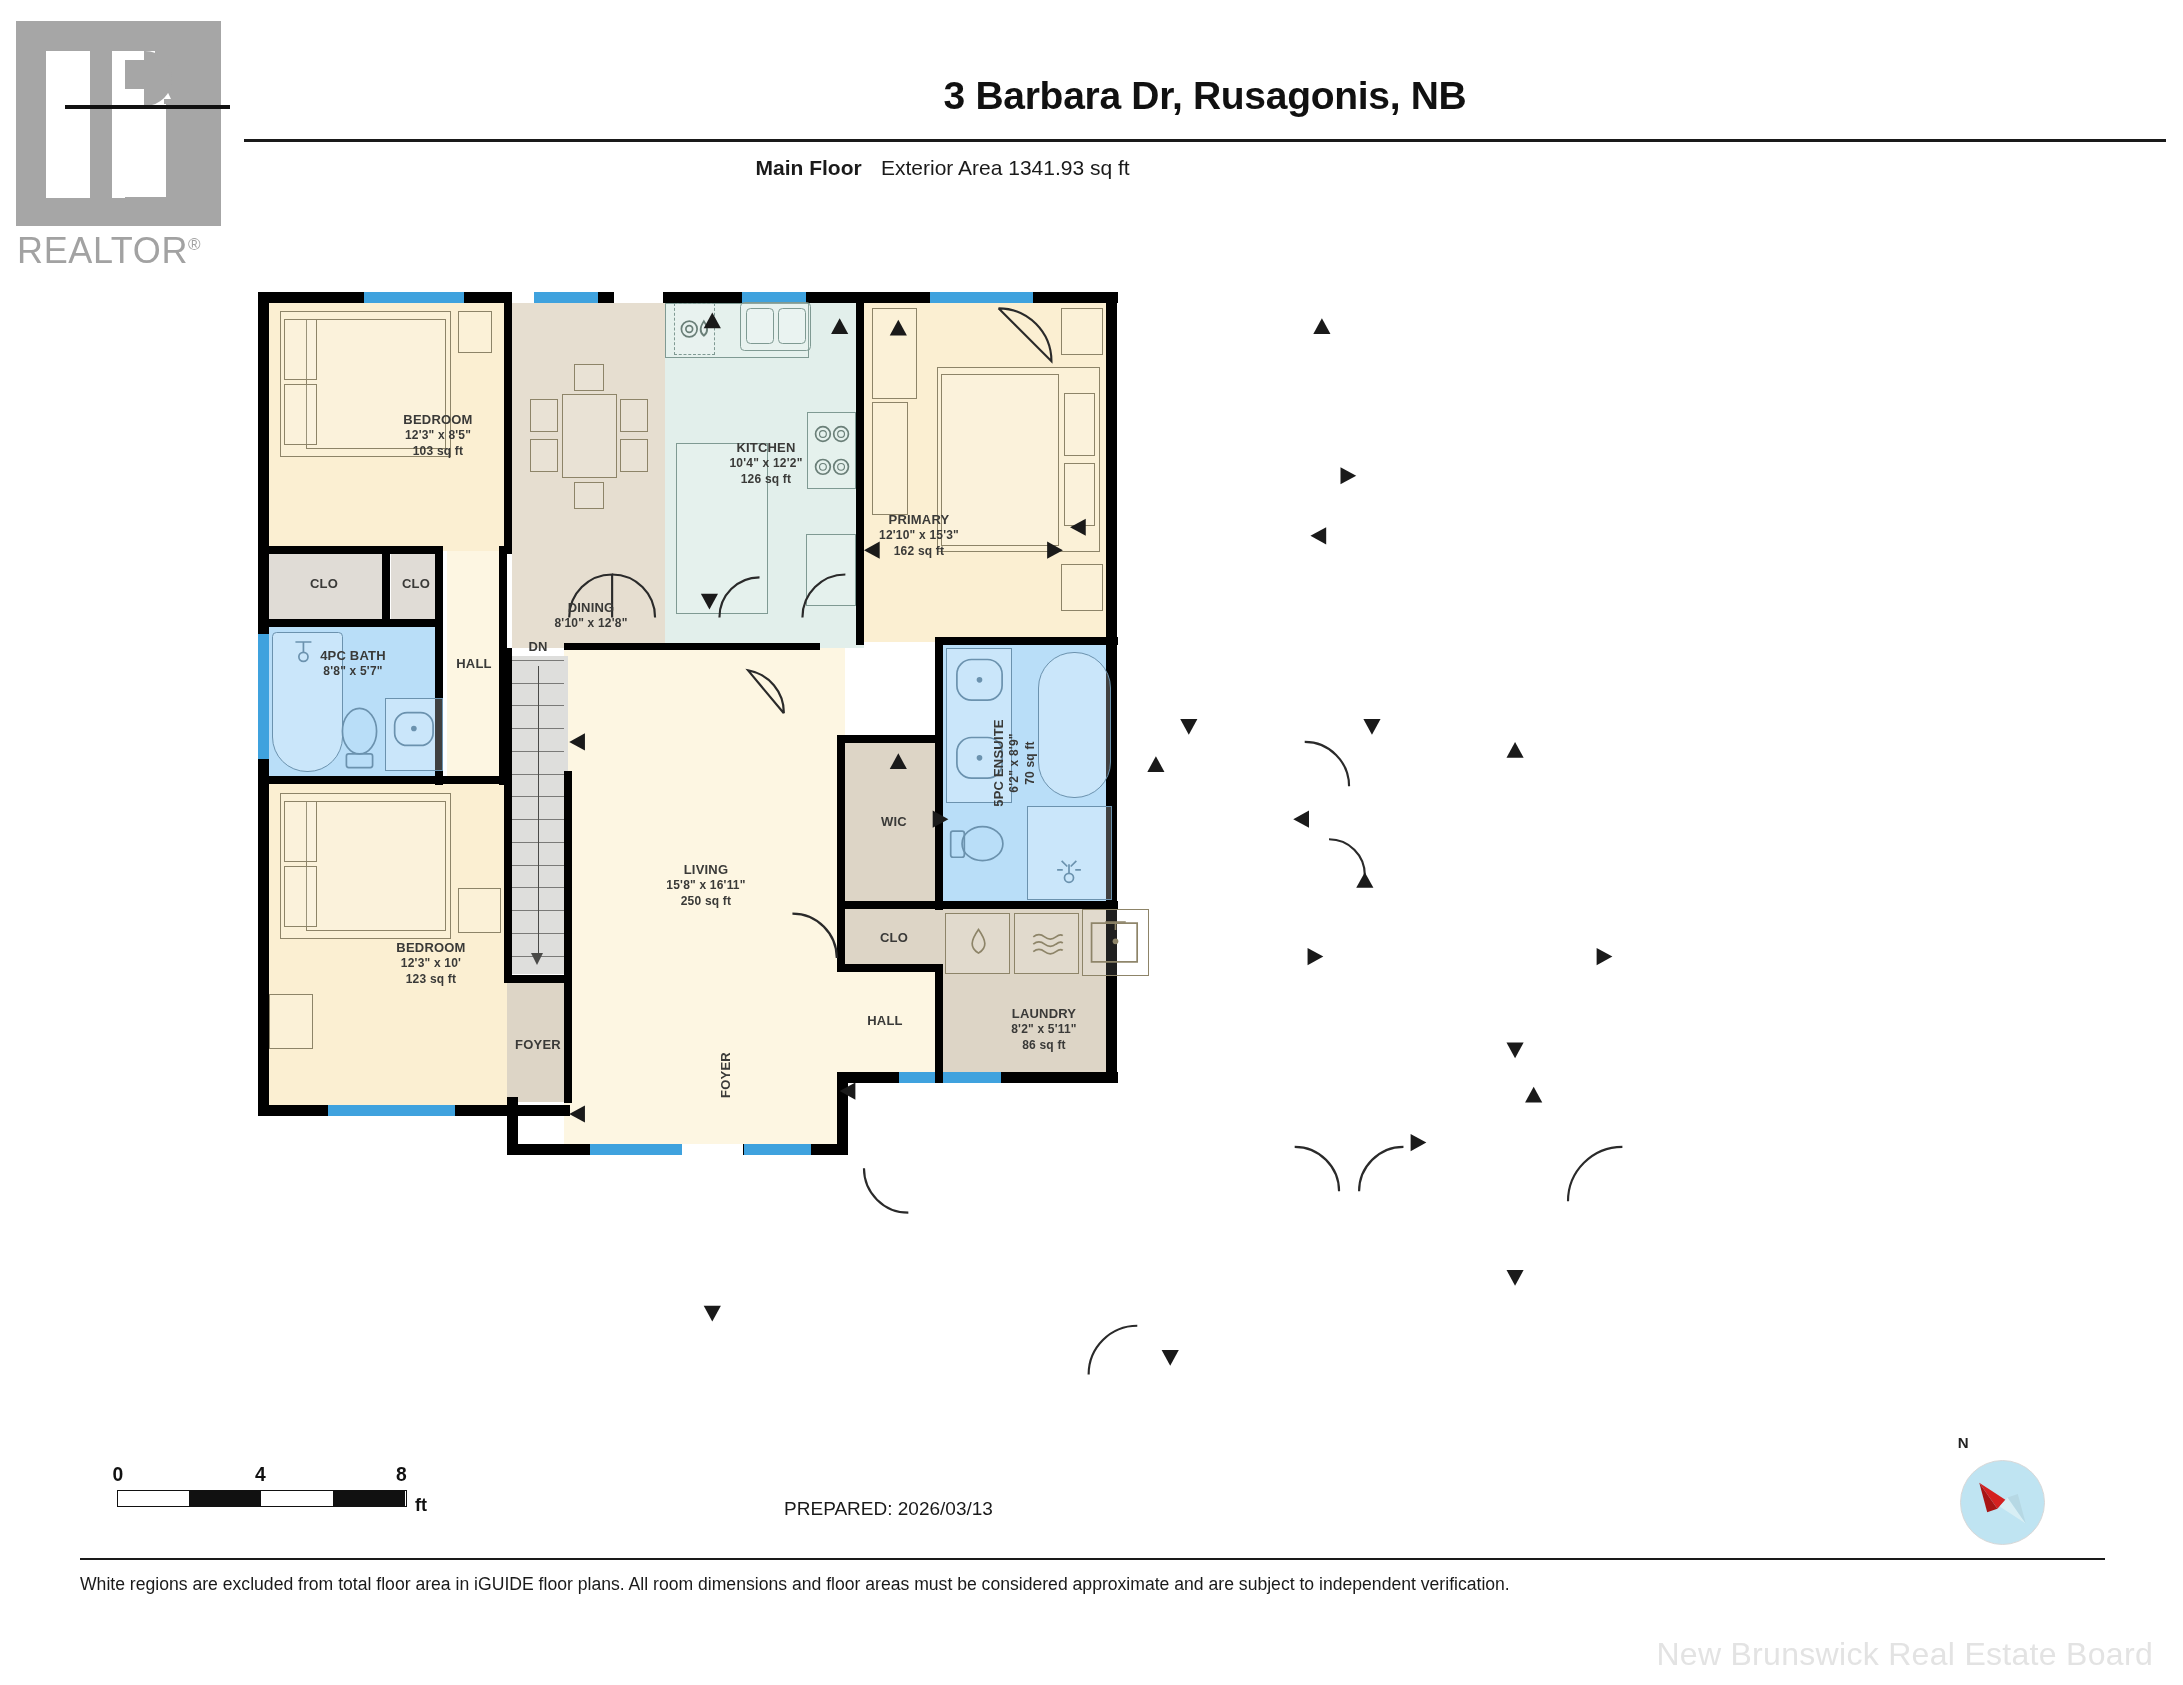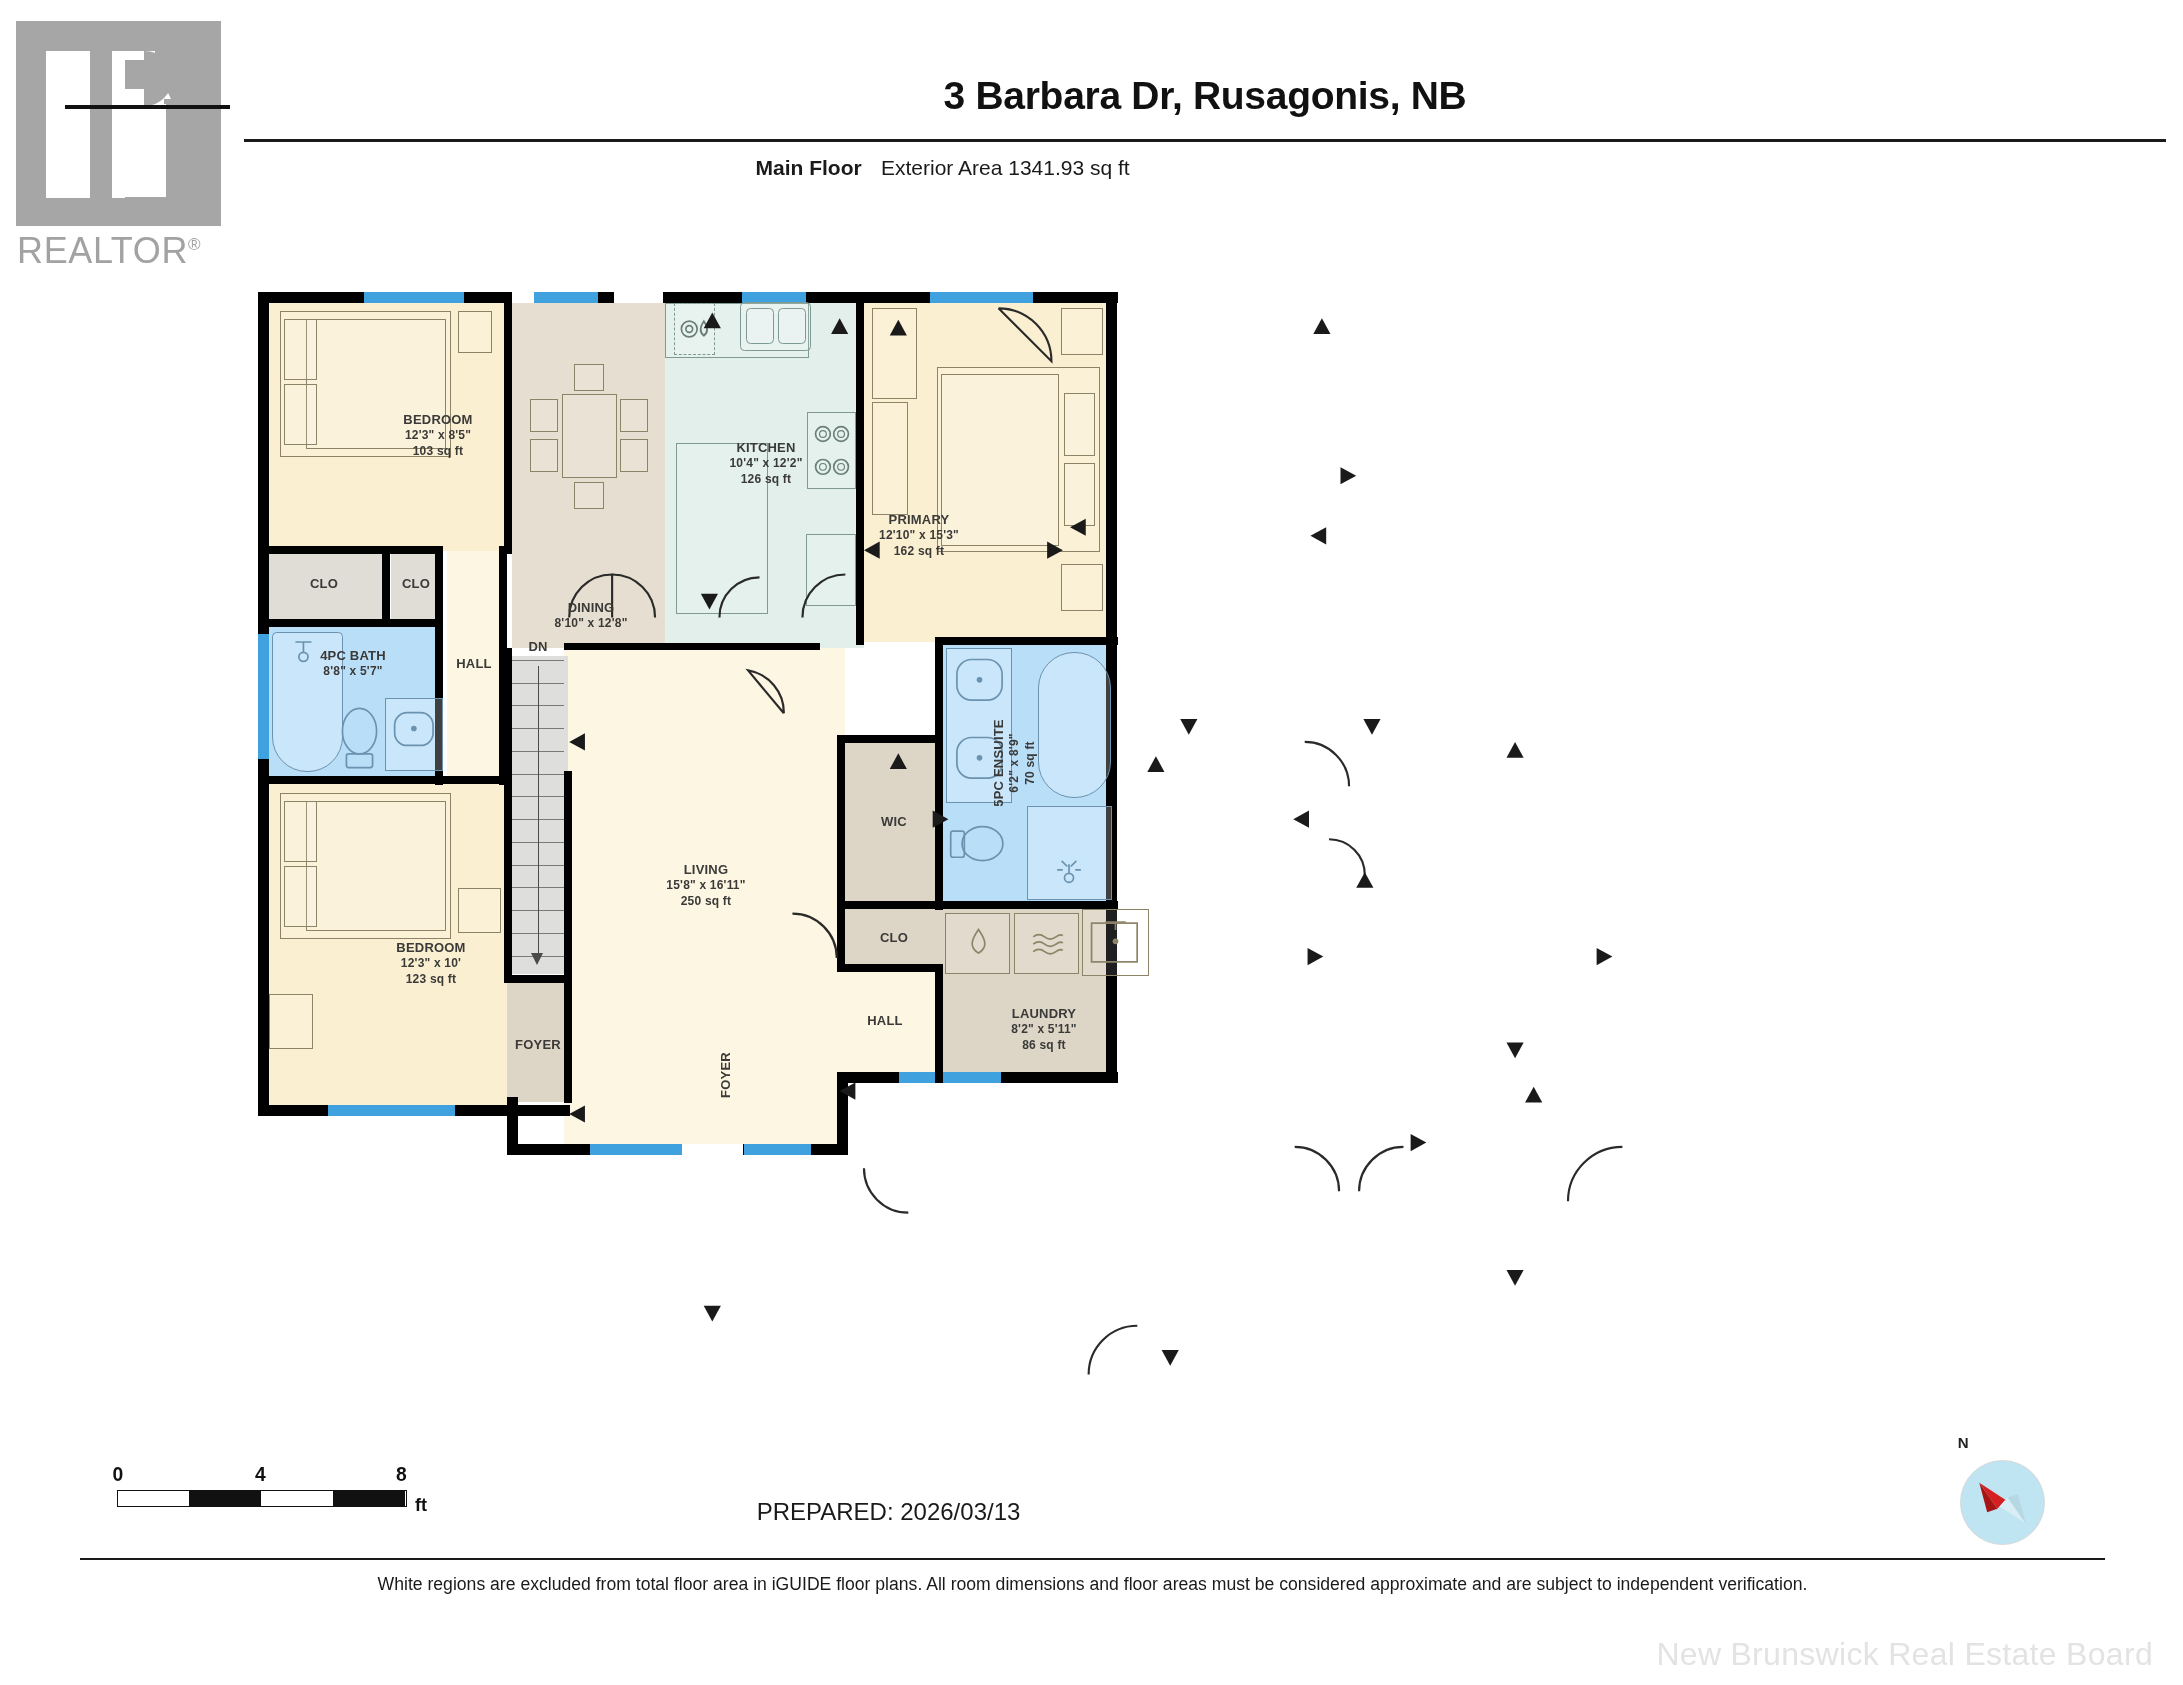--- a/index.html
+++ b/index.html
@@ -111,41 +111,41 @@
 
   
   #scalebar { position: absolute; left: 117px; top: 1490px; width: 290px; }
   .sc-num { position: absolute; top: -26px; font-size: 19.3px; font-weight: bold; color: #111; }
   #sc-track { position: absolute; top: 0; left: 0; width: 290px; height: 17px; border: 1.7px solid #111; background:#fff; }
   .sc-fill { position: absolute; top: 0; bottom: 0; background: #111; }
   #sc-ft { position: absolute; left: 298px; top: 4.5px; font-size: 18px; font-weight: bold; color:#111; }
 
   #prepared {
     position: absolute; left: 0; top: 1498px; width: 1777px;
-    text-align: center; font-size: 24px; color: #1a1a1a;
+    text-align: center; font-size: 19px; color: #1a1a1a;
   }
   #compass {
     position: absolute; left: 1960px; top: 1460px;
     width: 85px; height: 85px;
   }
   #compass-ring {
     position: absolute; left: 0; top: 0; width: 85px; height: 85px;
     border-radius: 50%; background: #bfe4f2; border: 1.7px solid #d8d8d8;
   }
   #compass-n {
     position: absolute; left: -2.3px; top: -26px;
     font-size: 15px; font-weight: bold; color: #222;
   }
   #footer-rule {
     position: absolute; left: 80px; top: 1558px;
     width: 2025px; height: 2.3px; background: #1a1a1a;
   }
   #disclaimer {
     position: absolute; left: 80px; top: 1574px; width: 2025px;
-    text-align: center; font-size: 17.6px; color: #1a1a1a;
+    text-align: left; font-size: 17.6px; color: #1a1a1a;
   }
   #watermark {
     position: absolute; right: 30px; top: 1636px;
     font-size: 32px; color: #e3e3e3; font-weight: normal;
     letter-spacing: 0.3px;
     margin-left: 18px;
   }
 </style>
 </head>
 <body>

